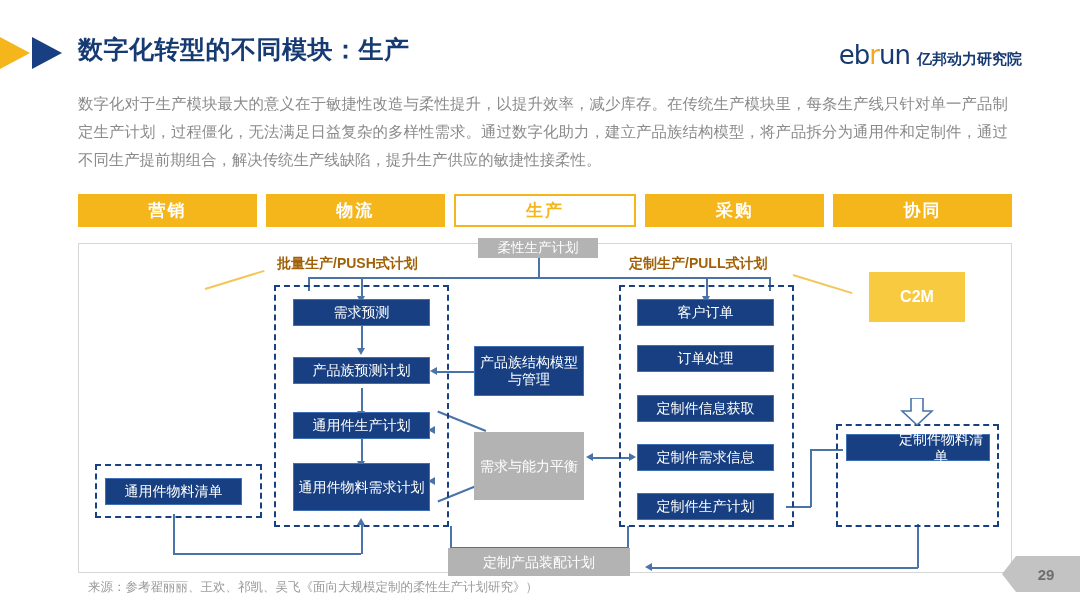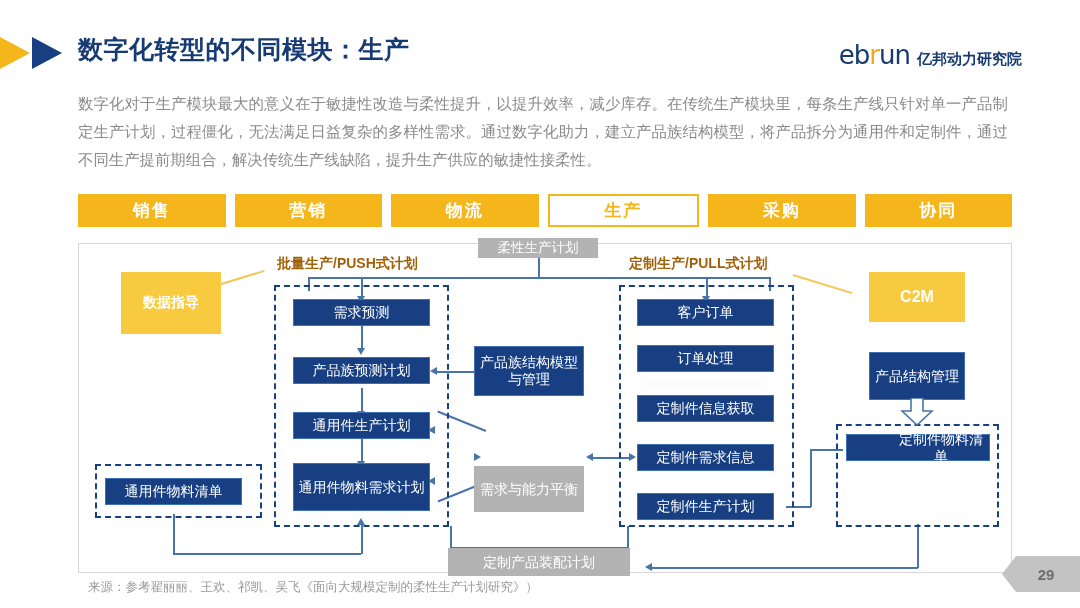--- a/index.html
+++ b/index.html
@@ -134,21 +134,20 @@
   <div class="page-title">数字化转型的不同模块：生产</div>
   <div class="brand-logo">
     <span class="brand-en"><span>eb</span><span class="r">r</span><span>un</span></span>
     <span class="brand-cn">亿邦动力研究院</span>
   </div>
 </div>
 
 <div class="intro">数字化对于生产模块最大的意义在于敏捷性改造与柔性提升，以提升效率，减少库存。在传统生产模块里，每条生产线只针对单一产品制定生产计划，过程僵化，无法满足日益复杂的多样性需求。通过数字化助力，建立产品族结构模型，将产品拆分为通用件和定制件，通过不同生产提前期组合，解决传统生产线缺陷，提升生产供应的敏捷性接柔性。</div>
 
 <div class="tabs">
-  <div class="tab">销售</div>
   <div class="tab">营销</div>
   <div class="tab">物流</div>
   <div class="tab active">生产</div>
   <div class="tab">采购</div>
   <div class="tab">协同</div>
 </div>
 
 <div class="panel"></div>
 
 <div class="diagram">
@@ -208,38 +207,36 @@
 
   <div class="dash" style="left:274px; top:285px; width:175px; height:242px;"></div>
   <div class="dash" style="left:619px; top:285px; width:175px; height:242px;"></div>
   <div class="dash" style="left:836px; top:424px; width:163px; height:103px;"></div>
   <div class="dash" style="left:95px; top:464px; width:167px; height:54px;"></div>
 
   <div class="gbox" style="left:478px; top:238px; width:120px; height:20px; font-size:13.5px;">柔性生产计划</div>
   <div class="seclabel" style="left:277px; top:255px;">批量生产/PUSH式计划</div>
   <div class="seclabel" style="left:629px; top:255px;">定制生产/PULL式计划</div>
 
-  <div class="ybox" style="left:121px; top:272px; width:100px; height:62px;">数据指导</div>
   <div class="ybox" style="left:869px; top:272px; width:96px; height:50px; font-size:16px;">C2M</div>
 
   <div class="bbox" style="left:293px; top:299px; width:137px; height:27px;">需求预测</div>
   <div class="bbox" style="left:293px; top:357px; width:137px; height:27px;">产品族预测计划</div>
   <div class="bbox" style="left:293px; top:412px; width:137px; height:27px;">通用件生产计划</div>
   <div class="bbox" style="left:293px; top:463px; width:137px; height:48px;">通用件物料需求计划</div>
 
   <div class="bbox" style="left:474px; top:346px; width:110px; height:50px;">产品族结构模型与管理</div>
-  <div class="gbox" style="left:474px; top:432px; width:110px; height:46px;margin-top:34px;">需求与能力平衡</div>
+  <div class="gbox" style="left:474px; top:432px; width:110px; height:68px;">需求与能力平衡</div>
 
   <div class="bbox" style="left:637px; top:299px; width:137px; height:27px;">客户订单</div>
   <div class="bbox" style="left:637px; top:345px; width:137px; height:27px;">订单处理</div>
   <div class="bbox" style="left:637px; top:395px; width:137px; height:27px;">定制件信息获取</div>
   <div class="bbox" style="left:637px; top:444px; width:137px; height:27px;">定制件需求信息</div>
   <div class="bbox" style="left:637px; top:493px; width:137px; height:27px;">定制件生产计划</div>
 
-  <div class="bbox" style="left:869px; top:352px; width:96px; height:48px;">产品结构管理</div>
   <div class="hollow-arrow" style="left:900px; top:398px;">
     <svg width="34" height="28" viewBox="0 0 34 28">
       <polygon points="11,0 23,0 23,13 32,13 17,27 2,13 11,13" fill="#ffffff" stroke="#4a73a8" stroke-width="1.6"></polygon>
     </svg>
   </div>
   <div class="bbox" style="left:846px; top:434px; width:144px; height:27px;padding-left:46px;">定制件物料清单</div>
 
   <div class="bbox" style="left:105px; top:478px; width:137px; height:27px;">通用件物料清单</div>
 
   <div class="gbox" style="left:448px; top:548px; width:182px; height:28px;">定制产品装配计划</div>

